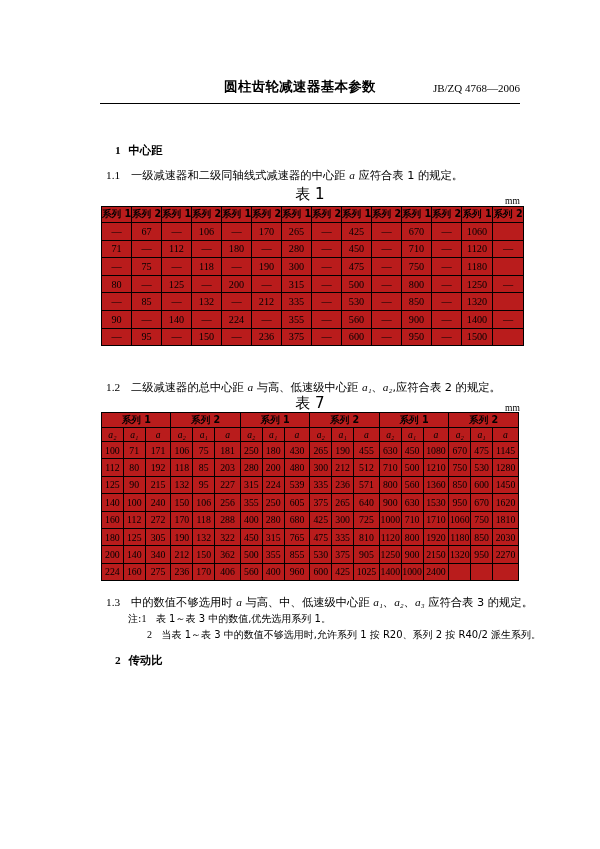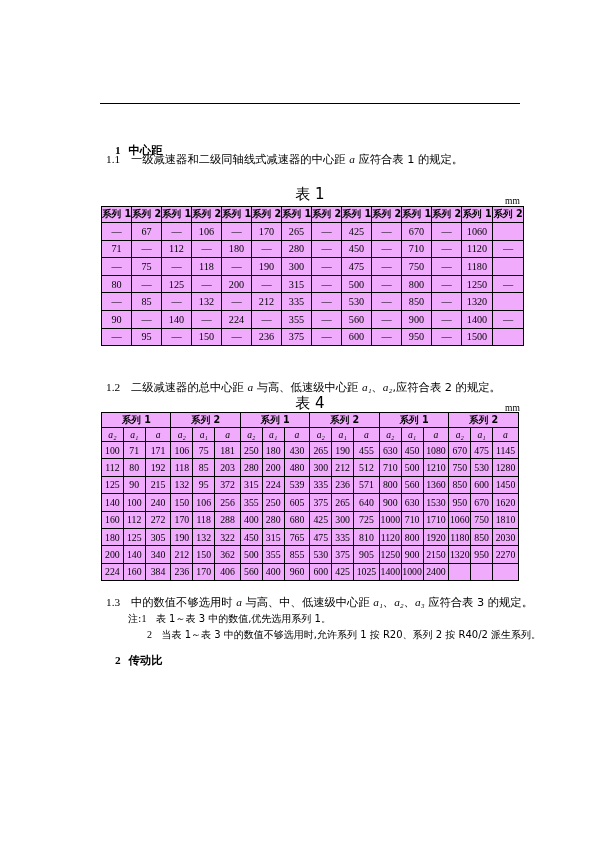--- a/index.html
+++ b/index.html
@@ -87,21 +87,21 @@
     font-family: "Liberation Serif", "DejaVu Serif", serif;
     white-space: nowrap;
   }
 
   
   table.grid {
     position: absolute;
     border-collapse: collapse;
     table-layout: fixed;
     font-family: "Liberation Serif", "DejaVu Serif", serif;
-    background: #f0abfc;
+    background: #b91c1c;
   }
   table.grid td, table.grid th {
     border: 0.7px solid #000;
     text-align: center;
     vertical-align: middle;
     padding: 0;
     font-weight: normal;
     overflow: hidden;
     white-space: nowrap;
   }
@@ -125,28 +125,32 @@
     position: absolute;
     font-size: 10px;
     white-space: nowrap;
   }
 </style>
 </head>
 <body>
 
 <div class="page">
 
+  <div class="header">
+    <div class="doc-title">圆柱齿轮减速器基本参数</div>
+    <div class="doc-code">JB/ZQ 4768—2006</div>
+  </div>
   <div class="header-rule"></div>
 
 
   <div class="para bold" style="left:106px; top:143px;">
     <span class="num">1</span>&nbsp;&nbsp;<span>中心距</span>
   </div>
 
-  <div class="para" style="left:106px; top:152px;">
+  <div class="para" style="left:106px; top:168px;">
     <span class="num">1.1</span>&nbsp;&nbsp;&nbsp;<span>一级减速器和二级同轴线式减速器的中心距</span>&nbsp;<span class="ital">a</span>&nbsp;<span>应符合表 1 的规定。</span>
   </div>
 
   <div class="tbl-caption" style="left:100px; top:185px; width:420px;">表 1</div>
   <div class="tbl-unit" style="left:505px; top:196px;">mm</div>
 
   <table class="grid t1" id="table1" style="left:101px; top:206px; width:418px;">
     <colgroup>
       <col style="width:30px">
         <col style="width:30px">
@@ -294,21 +298,21 @@
           <td class="vsep">1500</td>
           <td></td>
         </tr>
       </tbody>
   </table>
 
   <div class="para" style="left:106px; top:380px;">
     <span class="num">1.2</span>&nbsp;&nbsp;&nbsp;<span>二级减速器的总中心距</span>&nbsp;<span class="ital">a</span>&nbsp;<span>与高、低速级中心距</span>&nbsp;<span class="ital">a₁</span><span>、</span><span class="ital">a₂</span><span>,应符合表 2 的规定。</span>
   </div>
 
-  <div class="tbl-caption" style="left:100px; top:394px; width:420px;">表 4</div>
+  <div class="tbl-caption" style="left:100px; top:394px; width:420px;">表 7</div>
   <div class="tbl-unit" style="left:505px; top:403px;">mm</div>
 
   <table class="grid t2" id="table2" style="left:101px; top:412px; width:418px;">
     <colgroup id="t2-cols">
         <col style="width: 5.238%;">
         <col style="width: 5.238%;">
         <col style="width: 6.19%;">
         <col style="width: 5.238%;">
         <col style="width: 5.238%;">
         <col style="width: 6.19%;">
@@ -395,21 +399,21 @@
           <td>750</td>
           <td>530</td>
           <td>1280</td>
         </tr>
         <tr>
           <td>125</td>
           <td>90</td>
           <td>215</td>
           <td>132</td>
           <td>95</td>
-          <td>372</td>
+          <td>227</td>
           <td class="vsep">315</td>
           <td>224</td>
           <td>539</td>
           <td>335</td>
           <td>236</td>
           <td>571</td>
           <td class="vsep">800</td>
           <td>560</td>
           <td>1360</td>
           <td>850</td>
@@ -492,21 +496,21 @@
           <td class="vsep">1250</td>
           <td>900</td>
           <td>2150</td>
           <td>1320</td>
           <td>950</td>
           <td>2270</td>
         </tr>
         <tr>
           <td>224</td>
           <td>160</td>
-          <td>384</td>
+          <td>275</td>
           <td>236</td>
           <td>170</td>
           <td>406</td>
           <td class="vsep">560</td>
           <td>400</td>
           <td>960</td>
           <td>600</td>
           <td>425</td>
           <td>1025</td>
           <td class="vsep">1400</td>

